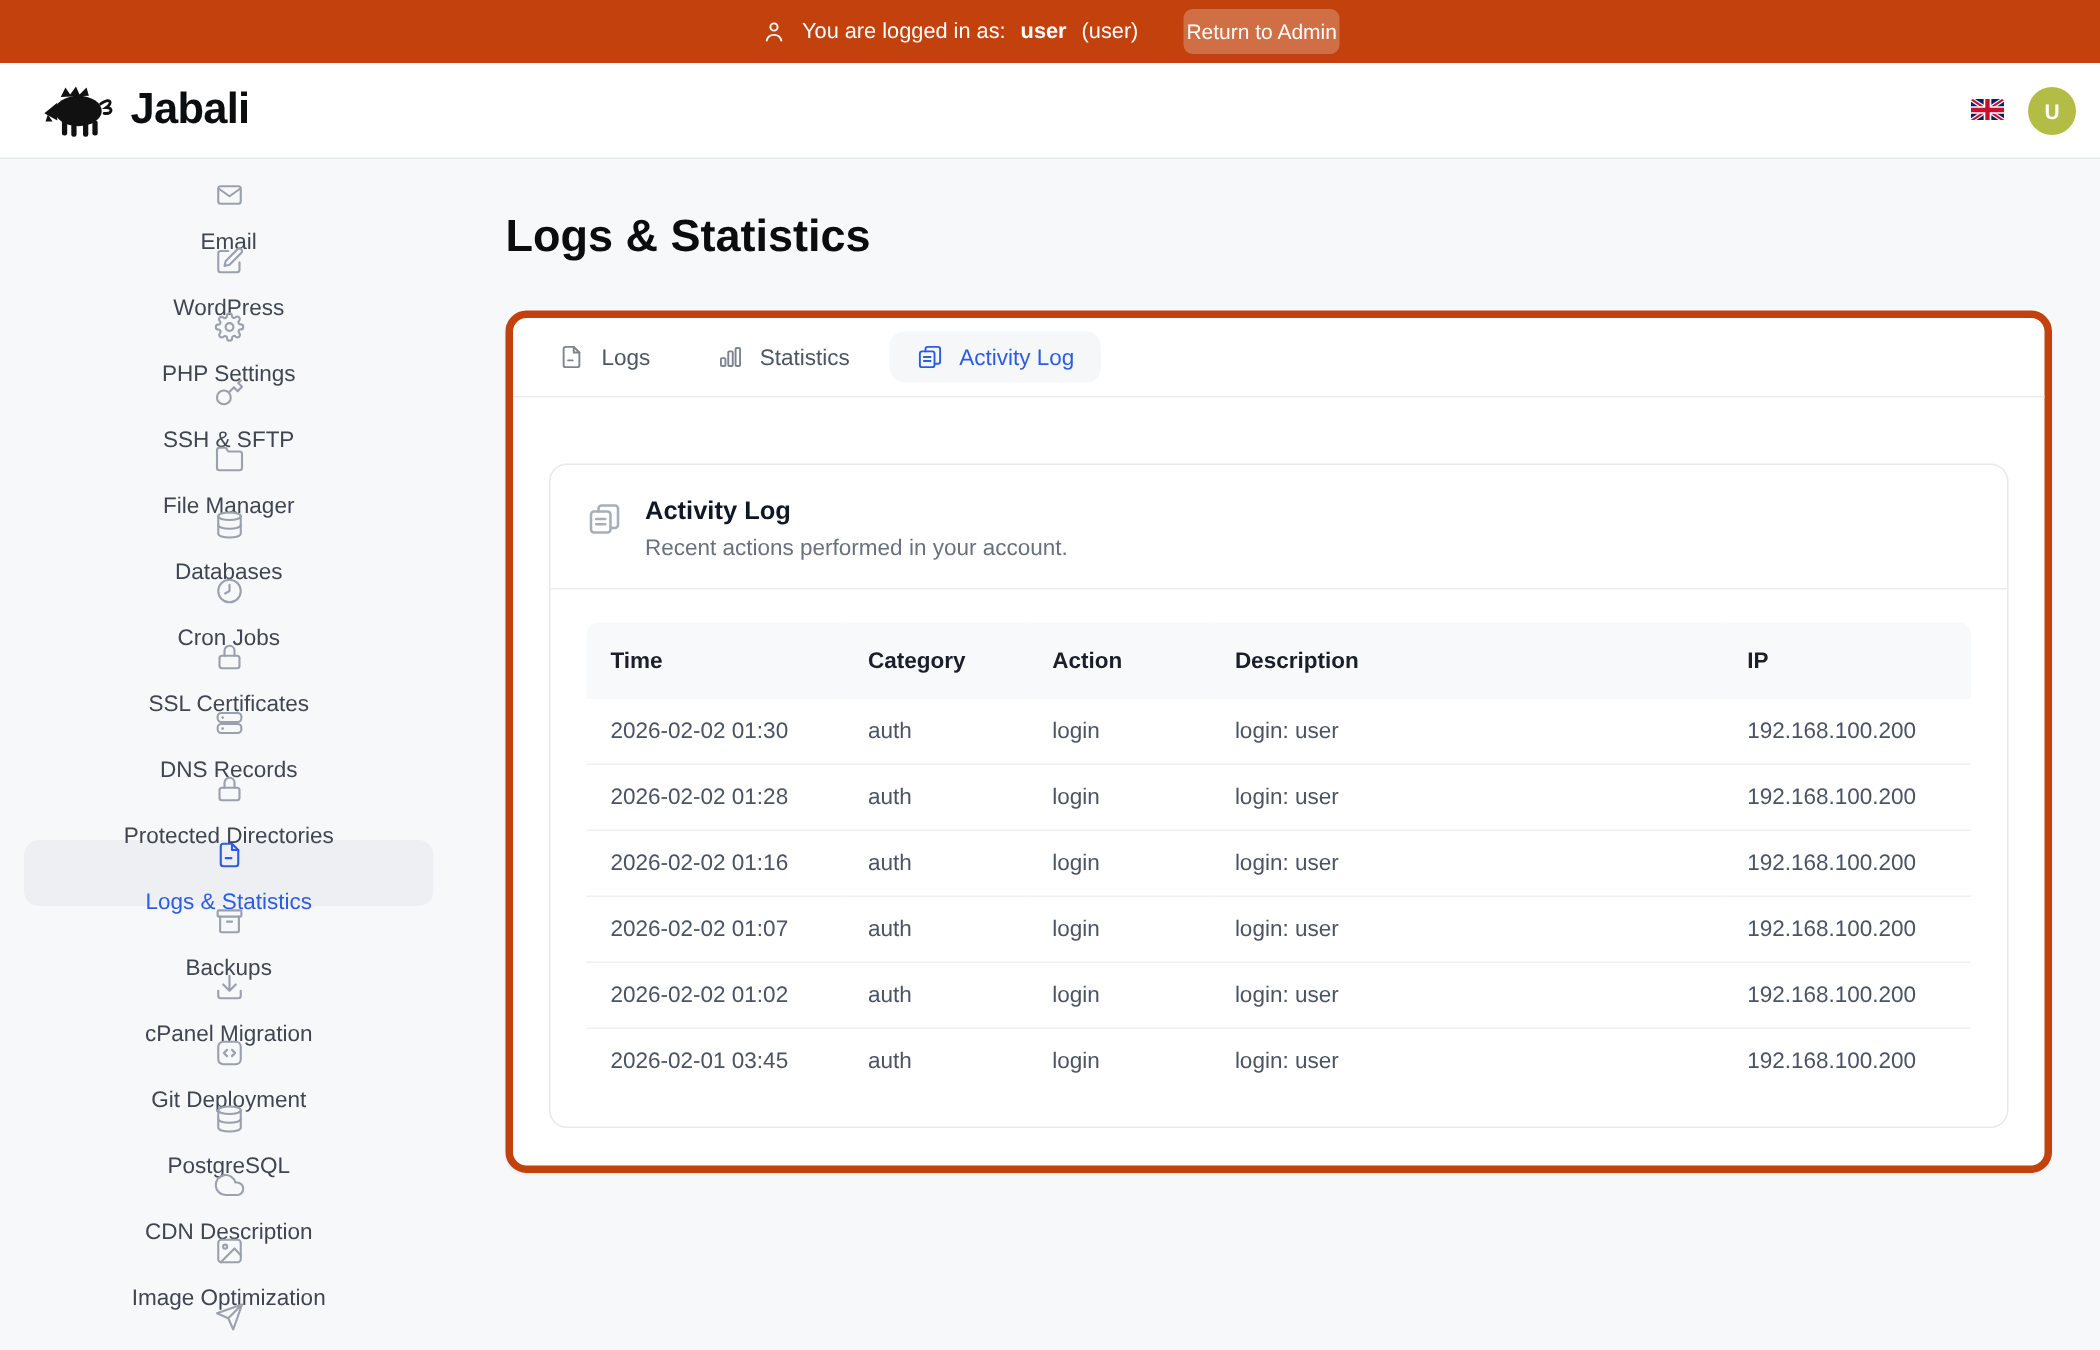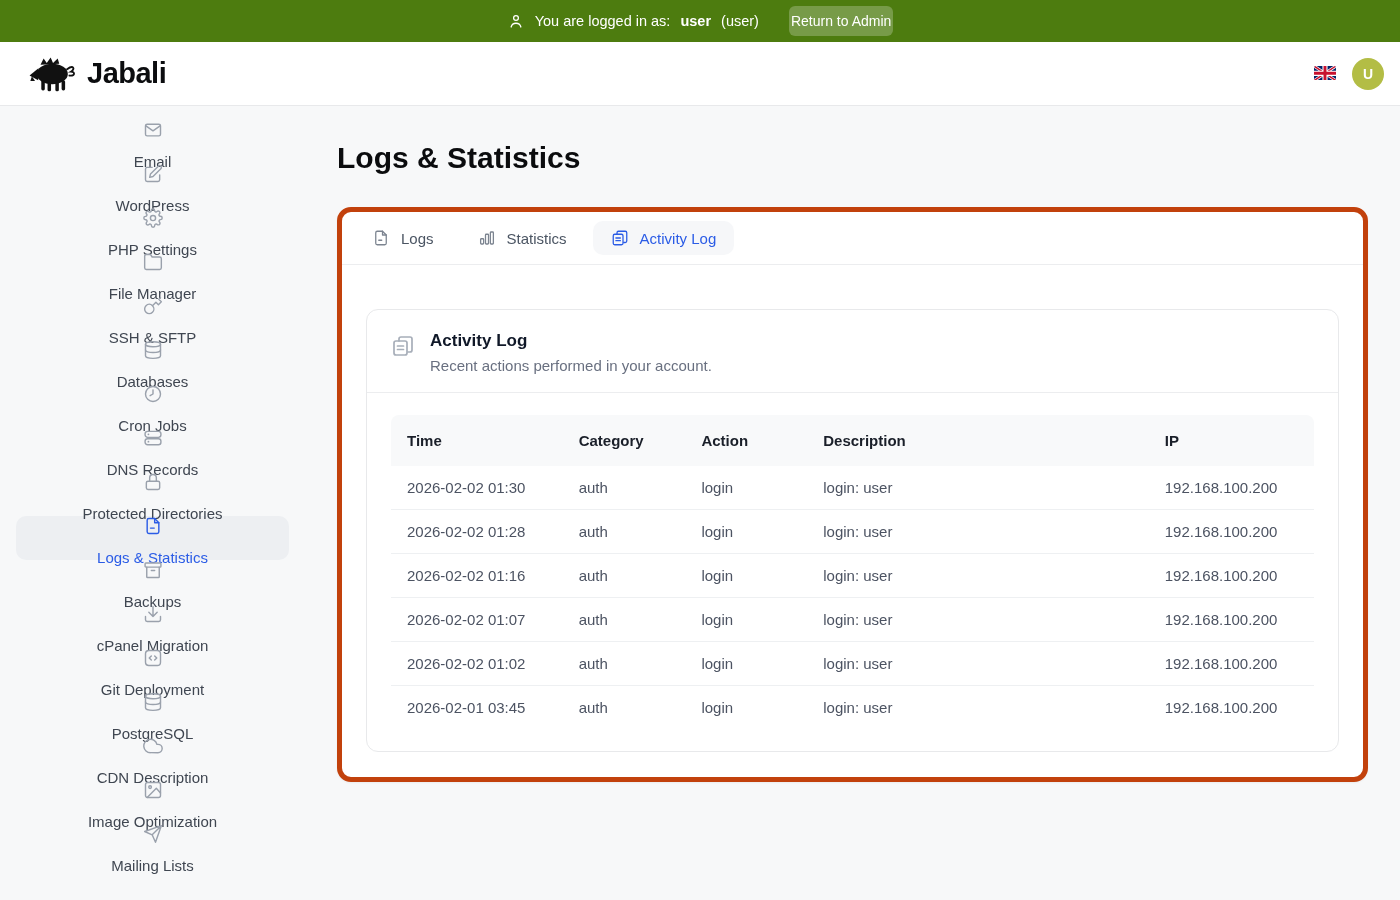--- a/index.html
+++ b/index.html
@@ -5,21 +5,21 @@
   * { box-sizing: border-box; margin: 0; padding: 0; }
   html,body { width:1400px; height:900px; }
   body {
     font-family: "Liberation Sans","DejaVu Sans",sans-serif;
     background:#F7F8F9; color:#1F2430; overflow:hidden; position:relative;
   }
   .icn svg { width:100%; height:100%; display:block; }
 
   
   .topbar {
-    height:42px; background:#4d7c0f; color:#fff;
+    height:42px; background:#c2410c; color:#fff;
     display:flex; align-items:center; justify-content:center; gap:10px;
     font-size:14.5px;
   }
   .topbar .icn { width:18px; height:18px; color:#fff; }
   .topbar b { font-weight:700; }
   .return-btn {
     margin-left:20px; background:rgba(255,255,255,.24); border:none; color:#fff;
     font-family:inherit; font-size:14px; padding:7px 2px; border-radius:6px; cursor:pointer;
   }
 
@@ -170,51 +170,60 @@
           <svg viewBox="0 0 24 24" fill="none" stroke="currentColor" stroke-width="1.7" stroke-linecap="round" stroke-linejoin="round">
             <circle cx="12" cy="12" r="3.1"></circle>
             <path d="M19.4 15a1.65 1.65 0 0 0 .33 1.82l.06.06a2 2 0 1 1-2.83 2.83l-.06-.06a1.65 1.65 0 0 0-1.82-.33 1.65 1.65 0 0 0-1 1.51V21a2 2 0 1 1-4 0v-.09a1.65 1.65 0 0 0-1-1.51 1.65 1.65 0 0 0-1.82.33l-.06.06a2 2 0 1 1-2.83-2.83l.06-.06a1.65 1.65 0 0 0 .33-1.82 1.65 1.65 0 0 0-1.51-1H3a2 2 0 1 1 0-4h.09a1.65 1.65 0 0 0 1.51-1 1.65 1.65 0 0 0-.33-1.82l-.06-.06a2 2 0 1 1 2.83-2.83l.06.06a1.65 1.65 0 0 0 1.82.33h.01a1.65 1.65 0 0 0 1-1.51V3a2 2 0 1 1 4 0v.09a1.65 1.65 0 0 0 1 1.51h.01a1.65 1.65 0 0 0 1.82-.33l.06-.06a2 2 0 1 1 2.83 2.83l-.06.06a1.65 1.65 0 0 0-.33 1.82v.01a1.65 1.65 0 0 0 1.51 1H21a2 2 0 1 1 0 4h-.09a1.65 1.65 0 0 0-1.51 1z"></path>
           </svg>
         </span>
         <span>PHP Settings</span>
       </div>
       <div class="side-item">
         <span class="icn">
           <svg viewBox="0 0 24 24" fill="none" stroke="currentColor" stroke-width="1.7" stroke-linecap="round" stroke-linejoin="round">
+            <path d="M21 2l-2 2m-7.6 7.6a5.5 5.5 0 1 1-7.8 7.8 5.5 5.5 0 0 1 7.8-7.8zm0 0L15.5 7.5l3 3L22 7l-3-3"></path>
+          </svg>
+        </span>
+        <span>SSH &amp; SFTP</span>
+      </div>
+      <div class="side-item">
+        <span class="icn">
+          <svg viewBox="0 0 24 24" fill="none" stroke="currentColor" stroke-width="1.7" stroke-linecap="round" stroke-linejoin="round">
             <path d="M22 19a2 2 0 0 1-2 2H4a2 2 0 0 1-2-2V5a2 2 0 0 1 2-2h5l2 3h9a2 2 0 0 1 2 2z"></path>
           </svg>
         </span>
         <span>File Manager</span>
-      </div>
-      <div class="side-item">
-        <span class="icn">
-          <svg viewBox="0 0 24 24" fill="none" stroke="currentColor" stroke-width="1.7" stroke-linecap="round" stroke-linejoin="round">
-            <path d="M21 2l-2 2m-7.6 7.6a5.5 5.5 0 1 1-7.8 7.8 5.5 5.5 0 0 1 7.8-7.8zm0 0L15.5 7.5l3 3L22 7l-3-3"></path>
-          </svg>
-        </span>
-        <span>SSH &amp; SFTP</span>
       </div>
       <div class="side-item">
         <span class="icn">
           <svg viewBox="0 0 24 24" fill="none" stroke="currentColor" stroke-width="1.7" stroke-linecap="round" stroke-linejoin="round">
             <ellipse cx="12" cy="5" rx="9" ry="3"></ellipse>
             <path d="M21 12c0 1.7-4 3-9 3s-9-1.3-9-3"></path>
             <path d="M3 5v14c0 1.7 4 3 9 3s9-1.3 9-3V5"></path>
           </svg>
         </span>
         <span>Databases</span>
       </div>
       <div class="side-item">
         <span class="icn">
           <svg viewBox="0 0 24 24" fill="none" stroke="currentColor" stroke-width="1.7" stroke-linecap="round" stroke-linejoin="round">
             <circle cx="12" cy="12" r="9"></circle>
             <path d="M12 7v5l-3.5 2"></path>
           </svg>
         </span>
         <span>Cron Jobs</span>
+      </div>
+      <div class="side-item">
+        <span class="icn">
+          <svg viewBox="0 0 24 24" fill="none" stroke="currentColor" stroke-width="1.7" stroke-linecap="round" stroke-linejoin="round">
+            <rect x="4" y="11" width="16" height="10" rx="2"></rect>
+            <path d="M8 11V7a4 4 0 0 1 8 0v4"></path>
+          </svg>
+        </span>
+        <span>SSL Certificates</span>
       </div>
       <div class="side-item">
         <span class="icn">
           <svg viewBox="0 0 24 24" fill="none" stroke="currentColor" stroke-width="1.7" stroke-linecap="round" stroke-linejoin="round">
             <rect x="2.5" y="4" width="19" height="7.2" rx="3"></rect>
             <rect x="2.5" y="12.8" width="19" height="7.2" rx="3"></rect>
             <path d="M6.5 7.6h.01M6.5 16.4h.01" stroke-width="2.2"></path>
           </svg>
         </span>
         <span>DNS Records</span>

